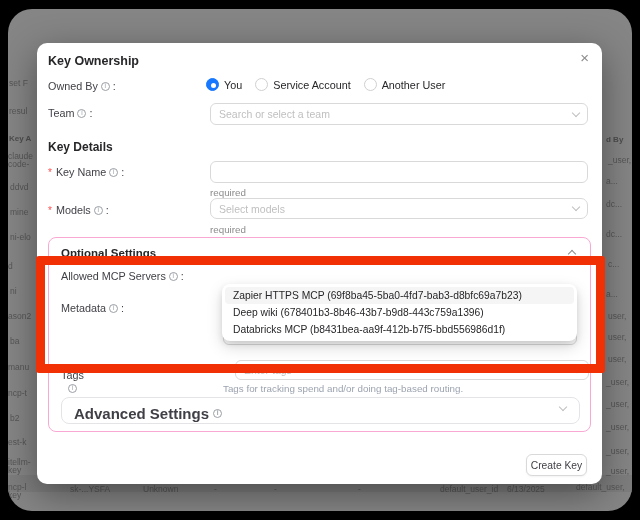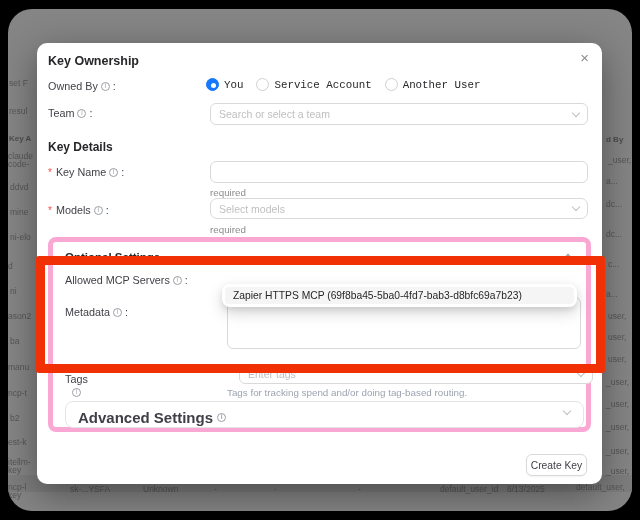--- a/index.html
+++ b/index.html
@@ -46,21 +46,21 @@
 
   .f-label { position: absolute; left: 11px; display: flex; align-items: center; gap: 3px;
              font-size: 10.8px; color: #3f3f46; white-space: nowrap; }
   .req { color: #ff4d4f; font-size: 10px; margin-right: 1px; }
   .info { width: 9px; height: 9px; border: 1px solid #9aa0a6; border-radius: 50%;
           display: inline-flex; align-items: center; justify-content: center;
           font-size: 6.5px; color: #9aa0a6; line-height: 1; flex: 0 0 auto; }
   .info::before { content: "i"; }
 
   .radio-group { position: absolute; left: 169px; top: 35px; display: flex; align-items: center; gap: 13px; }
-  .radio { display: flex; align-items: center; gap: 5px; font-size: 10.8px; color: #27272a; font-family: Liberation Mono, monospace; }
+  .radio { display: flex; align-items: center; gap: 5px; font-size: 10.8px; color: #27272a; }
   .radio-dot { width: 13px; height: 13px; border-radius: 50%; border: 1px solid #d0d0d0; background: #fff; position: relative; flex: 0 0 auto; }
   .radio-dot.sel { background: #1677ff; border-color: #1677ff; }
   .radio-dot.sel::after { content: ""; position: absolute; left: 3.5px; top: 3.5px; width: 5px; height: 5px; border-radius: 50%; background: #fff; }
 
   .select, .inputbox {
     position: absolute; background: #fff; border: 1px solid #d9d9d9; border-radius: 6px;
     display: flex; align-items: center; padding: 0 8px; font-size: 10.5px;
   }
   .placeholder { color: #bfbfbf; white-space: nowrap; overflow: hidden; }
   .chev-down { width: 6px; height: 6px; border-right: 1.3px solid #bfbfbf; border-bottom: 1.3px solid #bfbfbf;
@@ -75,21 +75,21 @@
   .sec-heading { position: absolute; left: 11px; font-size: 12px; font-weight: 600; color: #27272a; }
   .h-keydetails { top: 97px; }
   .lbl-keyname { top: 123px; }
   .inp-keyname { left: 173px; top: 118px; width: 378px; height: 22px; }
   .required-note { position: absolute; left: 173px; font-size: 9.8px; color: #8c8c8c; }
   .rq1 { top: 144px; } .rq2 { top: 181px; }
   .lbl-models { top: 161px; }
   .sel-models { left: 173px; top: 155px; width: 378px; height: 21px; border-radius: 7px; }
 
   .opt-card { position: absolute; left: 11px; top: 194px; width: 543px; height: 195px;
-              border: 5px solid #f9a8d4; border-radius: 8px; background: #fff; }
+              border: 1px solid #f9a8d4; border-radius: 8px; background: #fff; }
   .opt-heading { position: absolute; left: 12px; top: 9px; font-size: 11.5px; font-weight: 600; color: #27272a; }
   .opt-chev { position: absolute; right: 15px; top: 13px; }
   .lbl-mcp { left: 12px; top: 32px; }
   .sel-mcp { left: 174px; top: 23px; width: 354px; height: 21px;
              border: 1px solid #7aa7ef; box-shadow: 0 0 0 2px rgba(22,119,255,.09); }
   .caret { width: 1.5px; height: 11px; background: #1677ff; margin-right: -1px; flex: 0 0 auto; }
   .search-icon { margin-left: auto; position: relative; width: 11px; height: 11px; flex: 0 0 auto; }
   .search-icon::before { content: ""; position: absolute; left: 0; top: 0; width: 6px; height: 6px;
                          border: 1.2px solid #c0c0c0; border-radius: 50%; }
   .search-icon::after { content: ""; position: absolute; left: 6.2px; top: 7px; width: 3.6px; height: 1.2px;
@@ -268,16 +268,18 @@
         </div>
         <span class="chev-down adv-chev"></span>
       </div>
     </div>
 
     <div class="create-btn">Create Key</div>
   </div>
 
   <div class="dropdown">
     <div class="dd-item active">Zapier HTTPS MCP (69f8ba45-5ba0-4fd7-bab3-d8bfc69a7b23)</div>
+    <div class="dd-item">Deep wiki (678401b3-8b46-43b7-b9d8-443c759a1396)</div>
+    <div class="dd-item">Databricks MCP (b8431bea-aa9f-412b-b7f5-bbd556986d1f)</div>
   </div>
 
   <div class="red-rect"></div>
 </div>
 
 </body></html>

